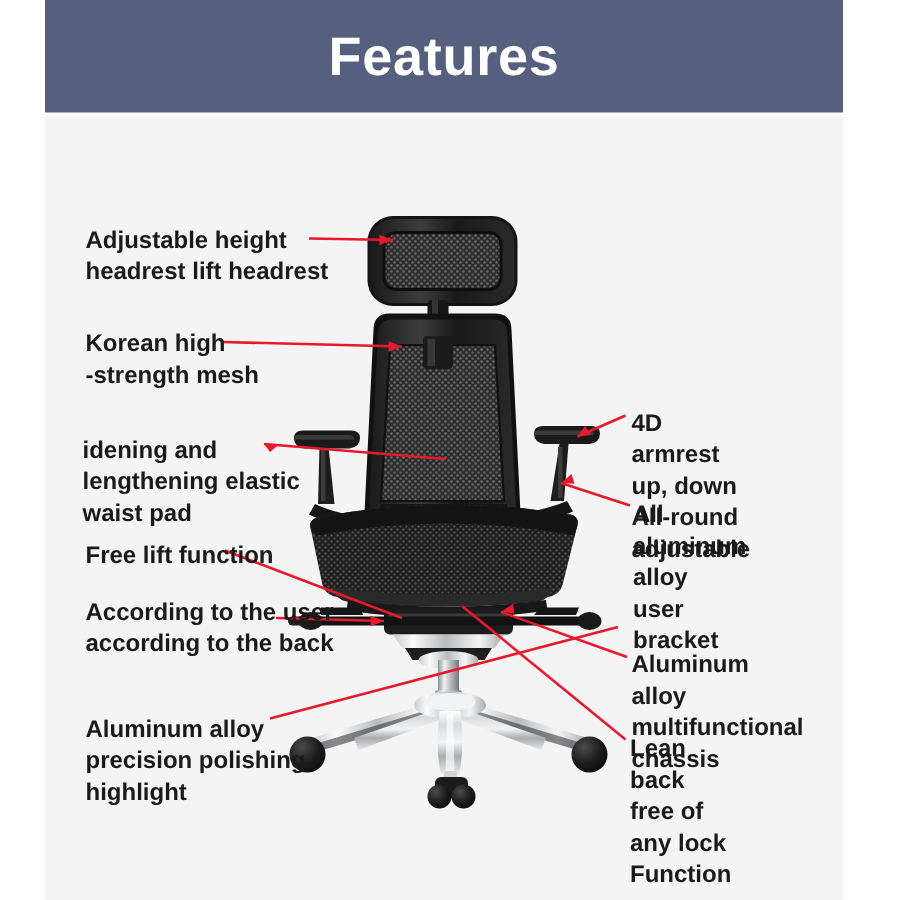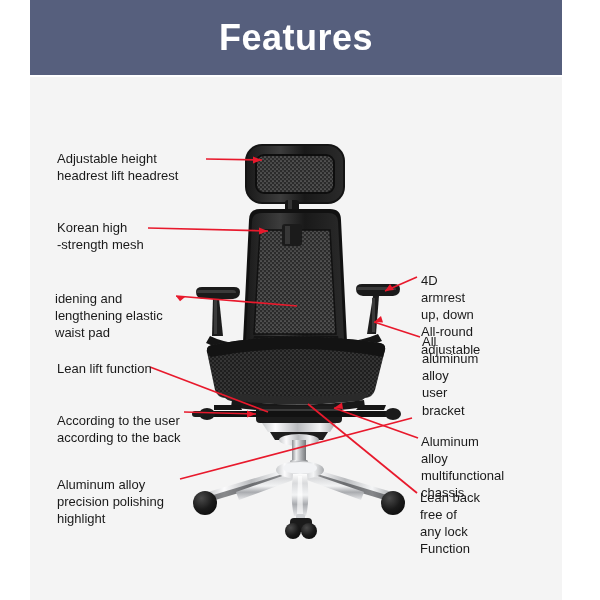--- a/index.html
+++ b/index.html
@@ -44,33 +44,33 @@
     left: 30px;
     top: 77px;
     width: 532px;
     height: 523px;
     background: #F4F4F4;
   }
   
   .anno {
     position: absolute;
     color: #1a1a1a;
-    font-size: 13px;
-    font-weight: normal;
+    font-size: 16px;
+    font-weight: bold;
     line-height: 1.32;
     white-space: pre-line;
   }
   .anno.left  { text-align: left; }
   .anno.right { text-align: left; }
 
   #anno-headrest          { left: 57px;  top: 150px; }
   #anno-mesh              { left: 57px;  top: 219px; }
   #anno-waistpad          { left: 55px;  top: 290px; }
   #anno-freelift          { left: 57px;  top: 360px; }
-  #anno-recline-user      { left: 57px;  top: 412px; }
+  #anno-recline-user      { left: 57px;  top: 398px; }
   #anno-polishing         { left: 57px;  top: 476px; }
   #anno-armrest           { left: 401px; top: 272px; margin-left: 20px; }
   #anno-frame             { left: 422px; top: 333px; }
   #anno-chassis           { left: 421px; top: 433px; }
   #anno-leanback          { left: 420px; top: 489px; }
 
   
   #chair-svg, #leader-svg {
     position: absolute;
     left: 0;
@@ -288,21 +288,21 @@
     </g>
   </svg>
 
   <div class="anno left" id="anno-headrest">Adjustable height
 headrest lift headrest</div>
   <div class="anno left" id="anno-waistpad">idening and
 lengthening elastic
 waist pad</div>
   <div class="anno left" id="anno-mesh">Korean high
 -strength mesh</div>
-  <div class="anno left" id="anno-freelift">Lean lift function</div>
+  <div class="anno left" id="anno-freelift">Free lift function</div>
   <div class="anno left" id="anno-recline-user">According to the user
 according to the back</div>
   <div class="anno left" id="anno-polishing">Aluminum alloy
 precision polishing
 highlight</div>
 
   <div class="anno right" id="anno-armrest">4D armrest up, down
 All-round adjustable</div>
   <div class="anno right" id="anno-frame">All aluminum alloy
 user bracket</div>

